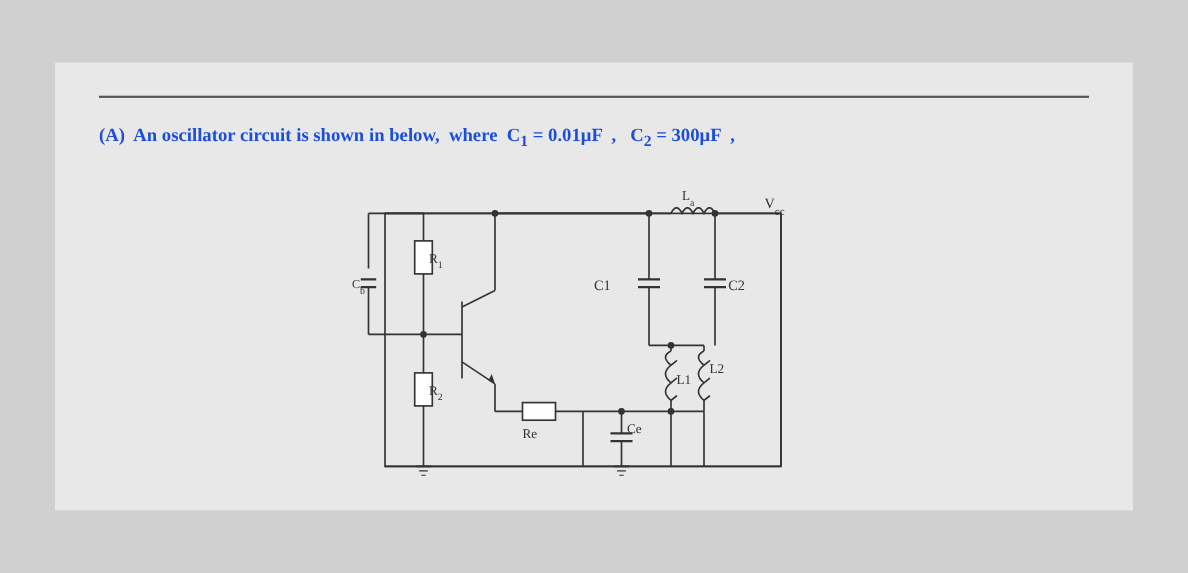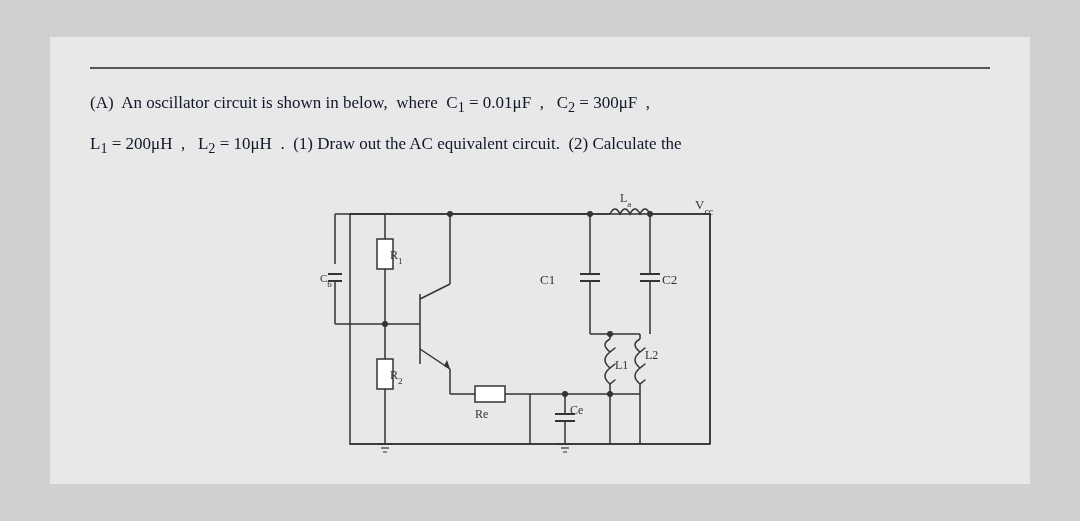--- a/index.html
+++ b/index.html
@@ -13,21 +13,22 @@
       font-family: "Times New Roman", Times, serif;
     }
     .page {
       width: 980px;
       background: #e8e8e8;
       padding: 30px 40px 20px 40px;
     }
     .text-block {
       font-size: 17px;
       line-height: 2.1;
-      color: #0f172a;
+      color: #1d4ed8;
+      font-weight: bold;
     }
     .text-block p {
       margin-bottom: 2px;
     }
     .circuit-container {
       display: flex;
       justify-content: center;
       margin-top: 10px;
     }
     svg text {
@@ -41,23 +42,20 @@
   </style>
 </head>
 <body>
 
 <div class="page">
   <div class="top-line"></div>
 
   <div class="text-block">
     <p>
       (A)&nbsp; An oscillator circuit is shown in below,&nbsp; where &nbsp;C<sub>1</sub> = 0.01μF &nbsp;,&nbsp; &nbsp;C<sub>2</sub> = 300μF &nbsp;,
-    </p>
-    <p>
-      L<sub>1</sub> = 200μH &nbsp;,&nbsp; &nbsp;L<sub>2</sub> = 10μH &nbsp;.&nbsp; (1) Draw out the AC equivalent circuit.&nbsp; (2) Calculate the
     </p>
   </div>
 
   <div class="circuit-container">
     <svg width="440" height="290" viewBox="0 0 440 290">
 
       <rect x="30" y="40" width="360" height="230" fill="none" stroke="#333" stroke-width="1.5"></rect>
 
       <line x1="30" y1="40" x2="290" y2="40" stroke="#333" stroke-width="1.5"></line>
 

